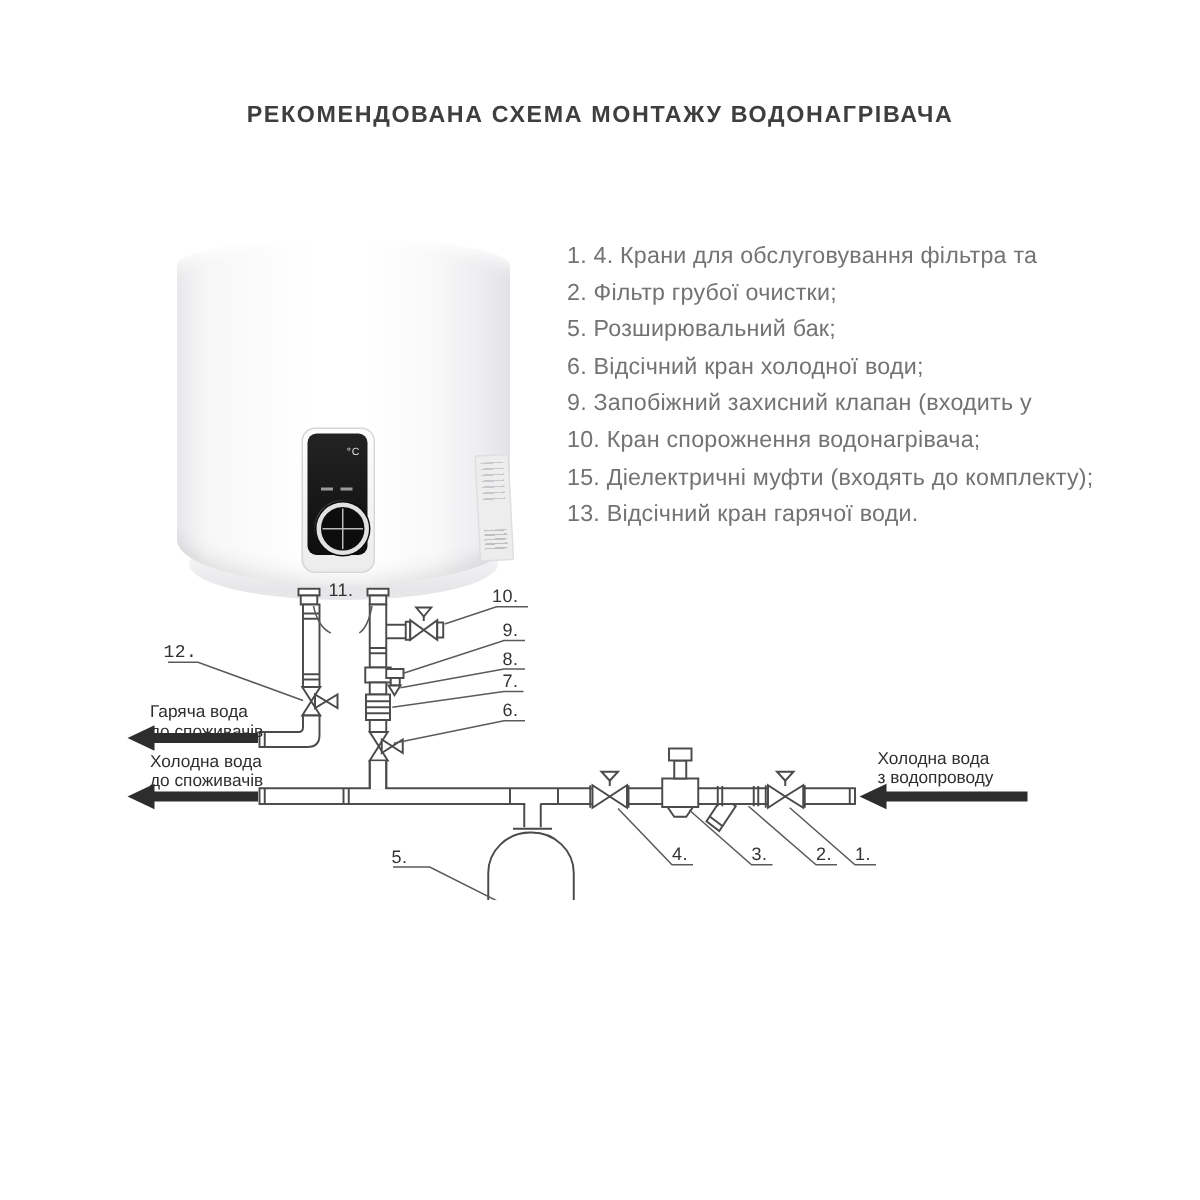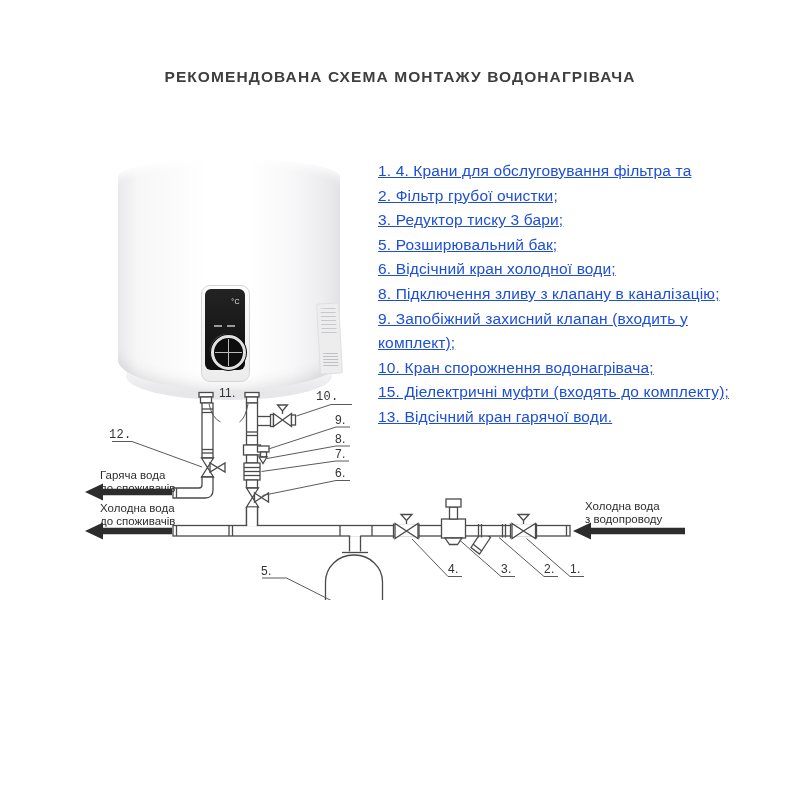--- a/index.html
+++ b/index.html
@@ -3,21 +3,21 @@
 <meta charset="utf-8">
 <style>
   html,body{margin:0;padding:0;background:#fff;}
   body{font-family:"Liberation Sans",sans-serif;color:#383838;}
   #stage{position:relative;width:800px;height:600px;background:#fff;overflow:hidden;}
 
   .title{position:absolute;left:0;right:0;top:68px;text-align:center;
          font-size:15.5px;font-weight:600;letter-spacing:1.1px;color:#3e3e3e;}
 
   .legend{position:absolute;left:378px;top:159px;width:400px;
-          font-size:15.5px;line-height:24.6px;color:#1d4ed8;letter-spacing:.15px;text-decoration:underline;}
+          font-size:15.5px;line-height:24.6px;color:#737373;letter-spacing:.15px;}
   .legend div{white-space:nowrap;}
 
   
   .heater-bulge{position:absolute;left:126px;top:352px;width:206px;height:48px;
     border-radius:50%;background:linear-gradient(#ffffff, #e7e7ea 85%);z-index:1;}
   .heater-body{position:absolute;left:118px;top:159px;width:222px;height:231px;z-index:2;
     background:linear-gradient(to right,#e9e9ec 0,#f7f7f8 9%,#ffffff 40%,#ffffff 58%,#f8f8f9 78%,#ededf0 92%,#e3e3e7 100%);
     border-radius:111px 111px 111px 111px / 18px 18px 30px 30px;
     box-shadow: inset 0 -14px 16px -12px rgba(0,0,0,.12), inset 0 10px 10px -8px rgba(255,255,255,.9);}
   .panel-frame{position:absolute;left:83px;top:126px;width:47px;height:95px;
@@ -45,26 +45,23 @@
 </head>
 <body>
 
 <div id="stage">
 
   <div class="title">РЕКОМЕНДОВАНА СХЕМА МОНТАЖУ ВОДОНАГРІВАЧА</div>
 
   <div class="legend">
     <div>1. 4. Крани для обслуговування фільтра та</div>
     <div>2. Фільтр грубої очистки;</div>
-    <div>3. Редуктор тиску 3 бари;</div>
     <div>5. Розширювальний бак;</div>
     <div>6. Відсічний кран холодної води;</div>
-    <div>8. Підключення зливу з клапану в каналізацію;</div>
     <div>9. Запобіжний захисний клапан (входить у</div>
-    <div>комплект);</div>
     <div>10. Кран спорожнення водонагрівача;</div>
     <div>15. Діелектричні муфти (входять до комплекту);</div>
     <div>13. Відсічний кран гарячої води.</div>
   </div>
 
   <div class="heater-bulge"></div>
   <div class="heater-body">
     <div class="panel-frame">
       <div class="panel-black">
         <div class="panel-temp">°C</div>
@@ -228,21 +225,21 @@
 
   <div class="callout" style="left:570px;top:562px;">1.</div>
   <div class="callout" style="left:544px;top:562px;">2.</div>
   <div class="callout" style="left:501px;top:562px;">3.</div>
   <div class="callout" style="left:448px;top:562px;">4.</div>
   <div class="callout" style="left:261px;top:564px;">5.</div>
   <div class="callout" style="left:335px;top:466px;">6.</div>
   <div class="callout" style="left:335px;top:447px;">7.</div>
   <div class="callout" style="left:335px;top:432px;">8.</div>
   <div class="callout" style="left:335px;top:413px;">9.</div>
-  <div class="callout" style="left:316px;top:390px;font-family:Liberation Mono, monospace;">10.</div>
+  <div class="callout" style="left:328px;top:390px;">10.</div>
   <div class="callout" style="left:219px;top:386px;">11.</div>
   <div class="callout" style="left:109px;top:428px;font-family:Liberation Mono, monospace;">12.</div>
 
   <div class="flow-label" style="left:100px;top:443px;margin-top:26px;">
     <div>Гаряча вода</div>
     <div>до споживачів</div>
   </div>
   <div class="flow-label" style="left:100px;top:502px;">
     <div>Холодна вода</div>
     <div>до споживачів</div>

